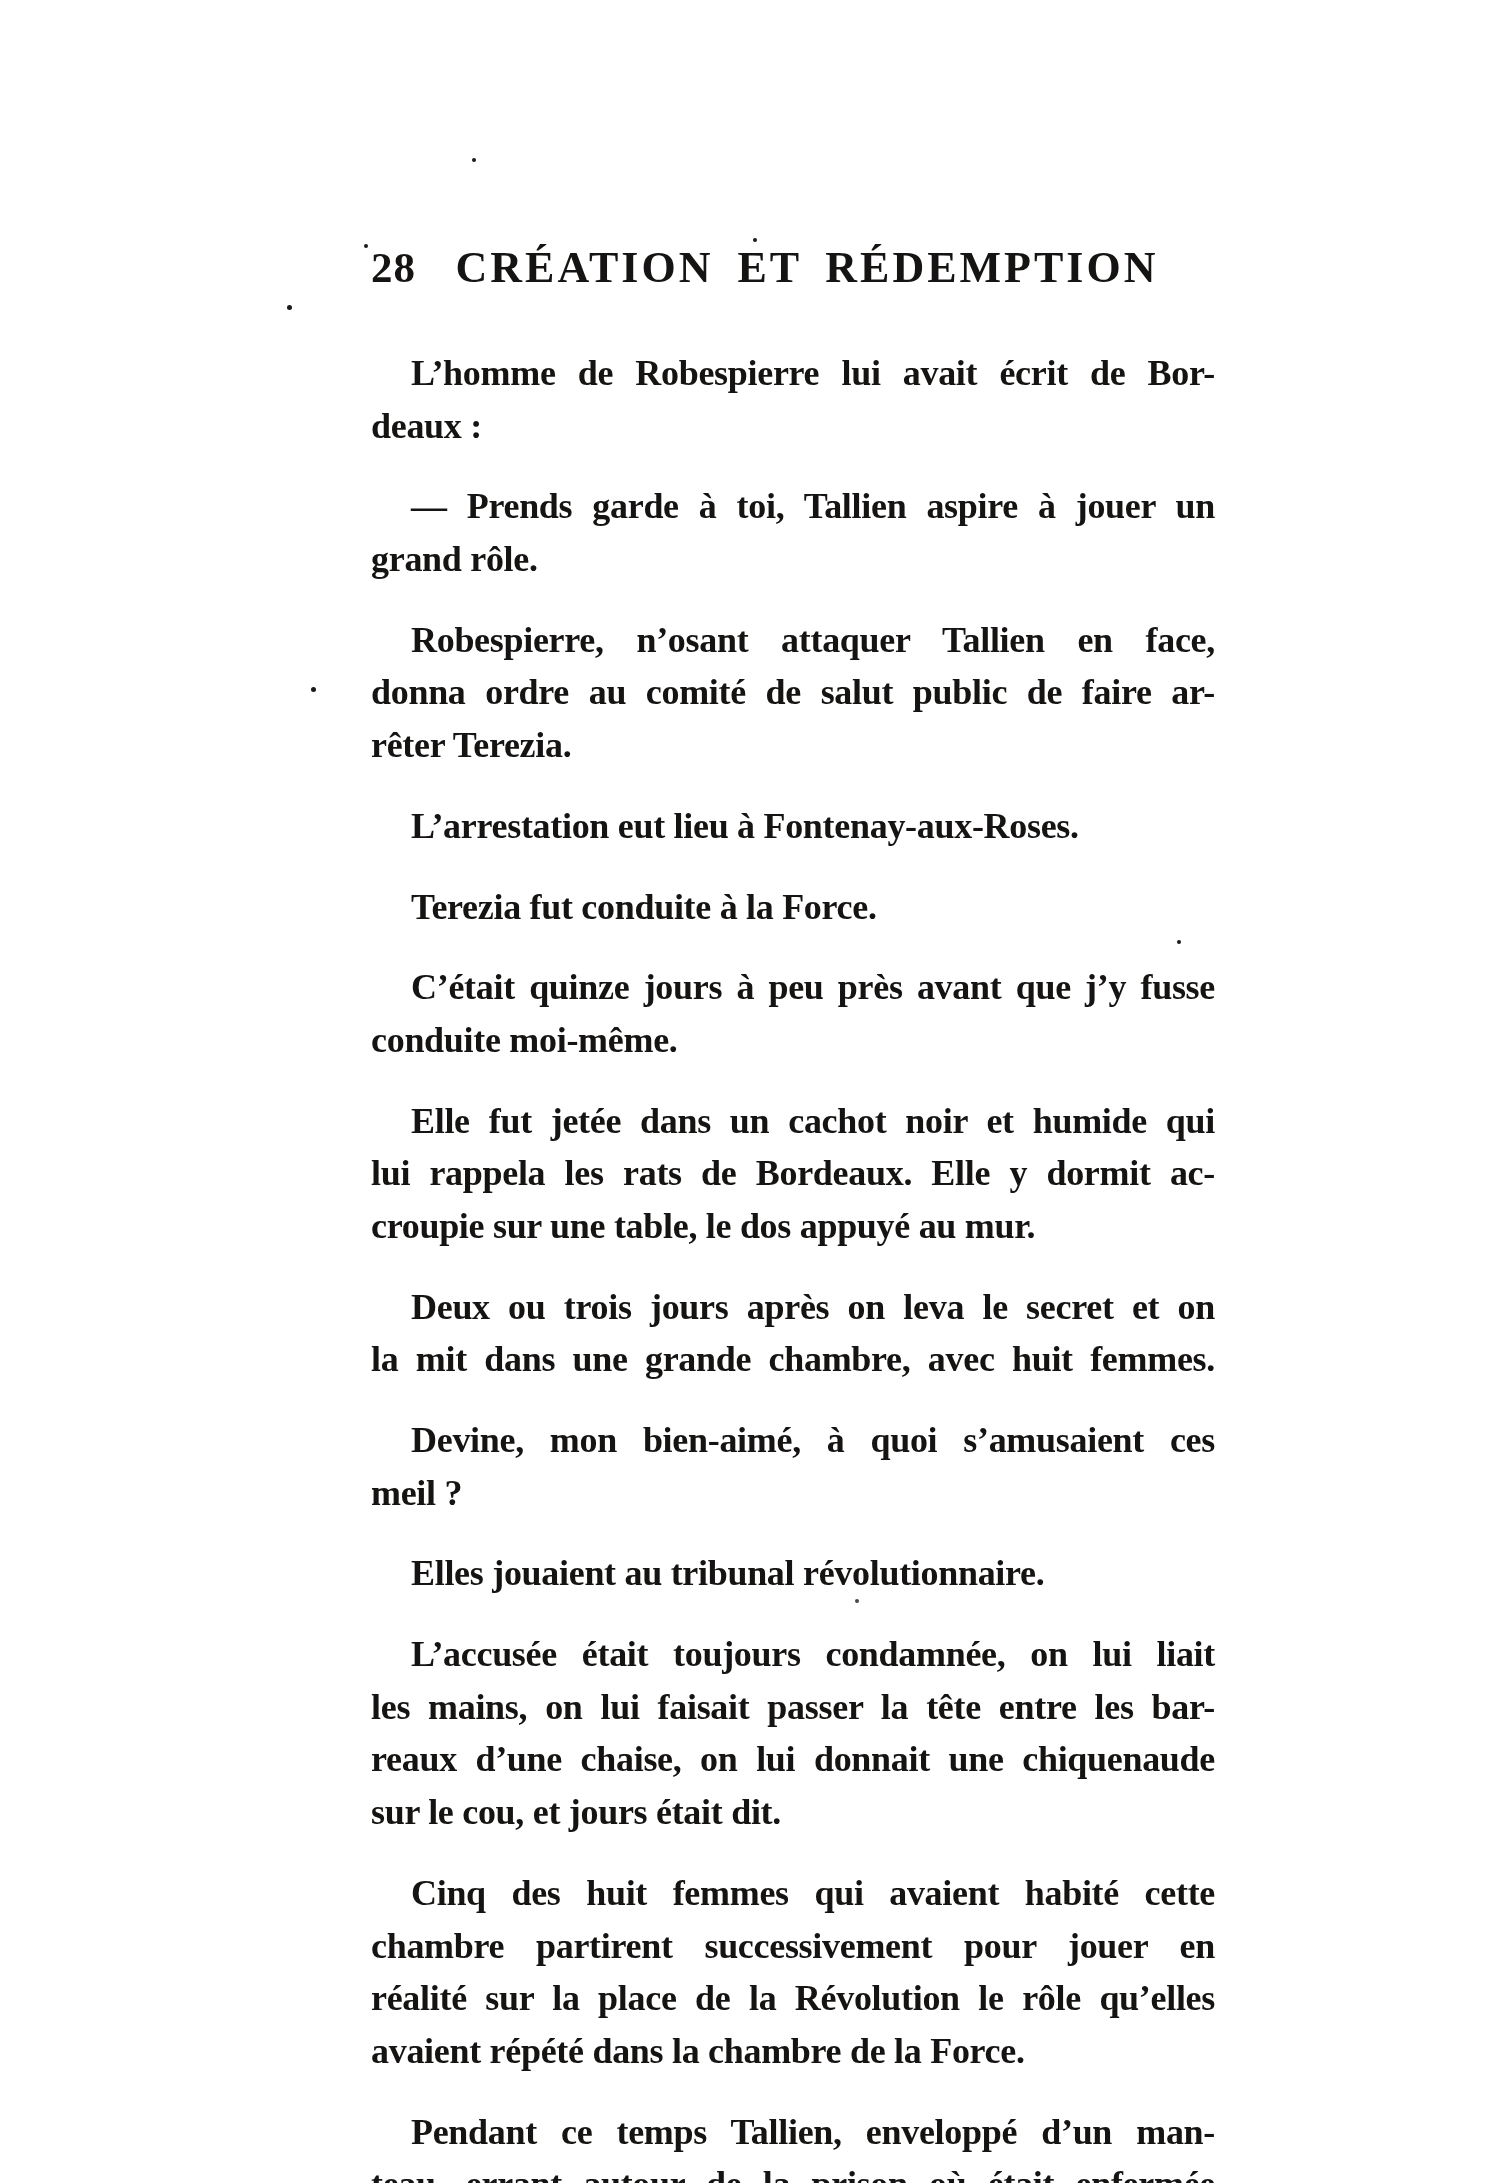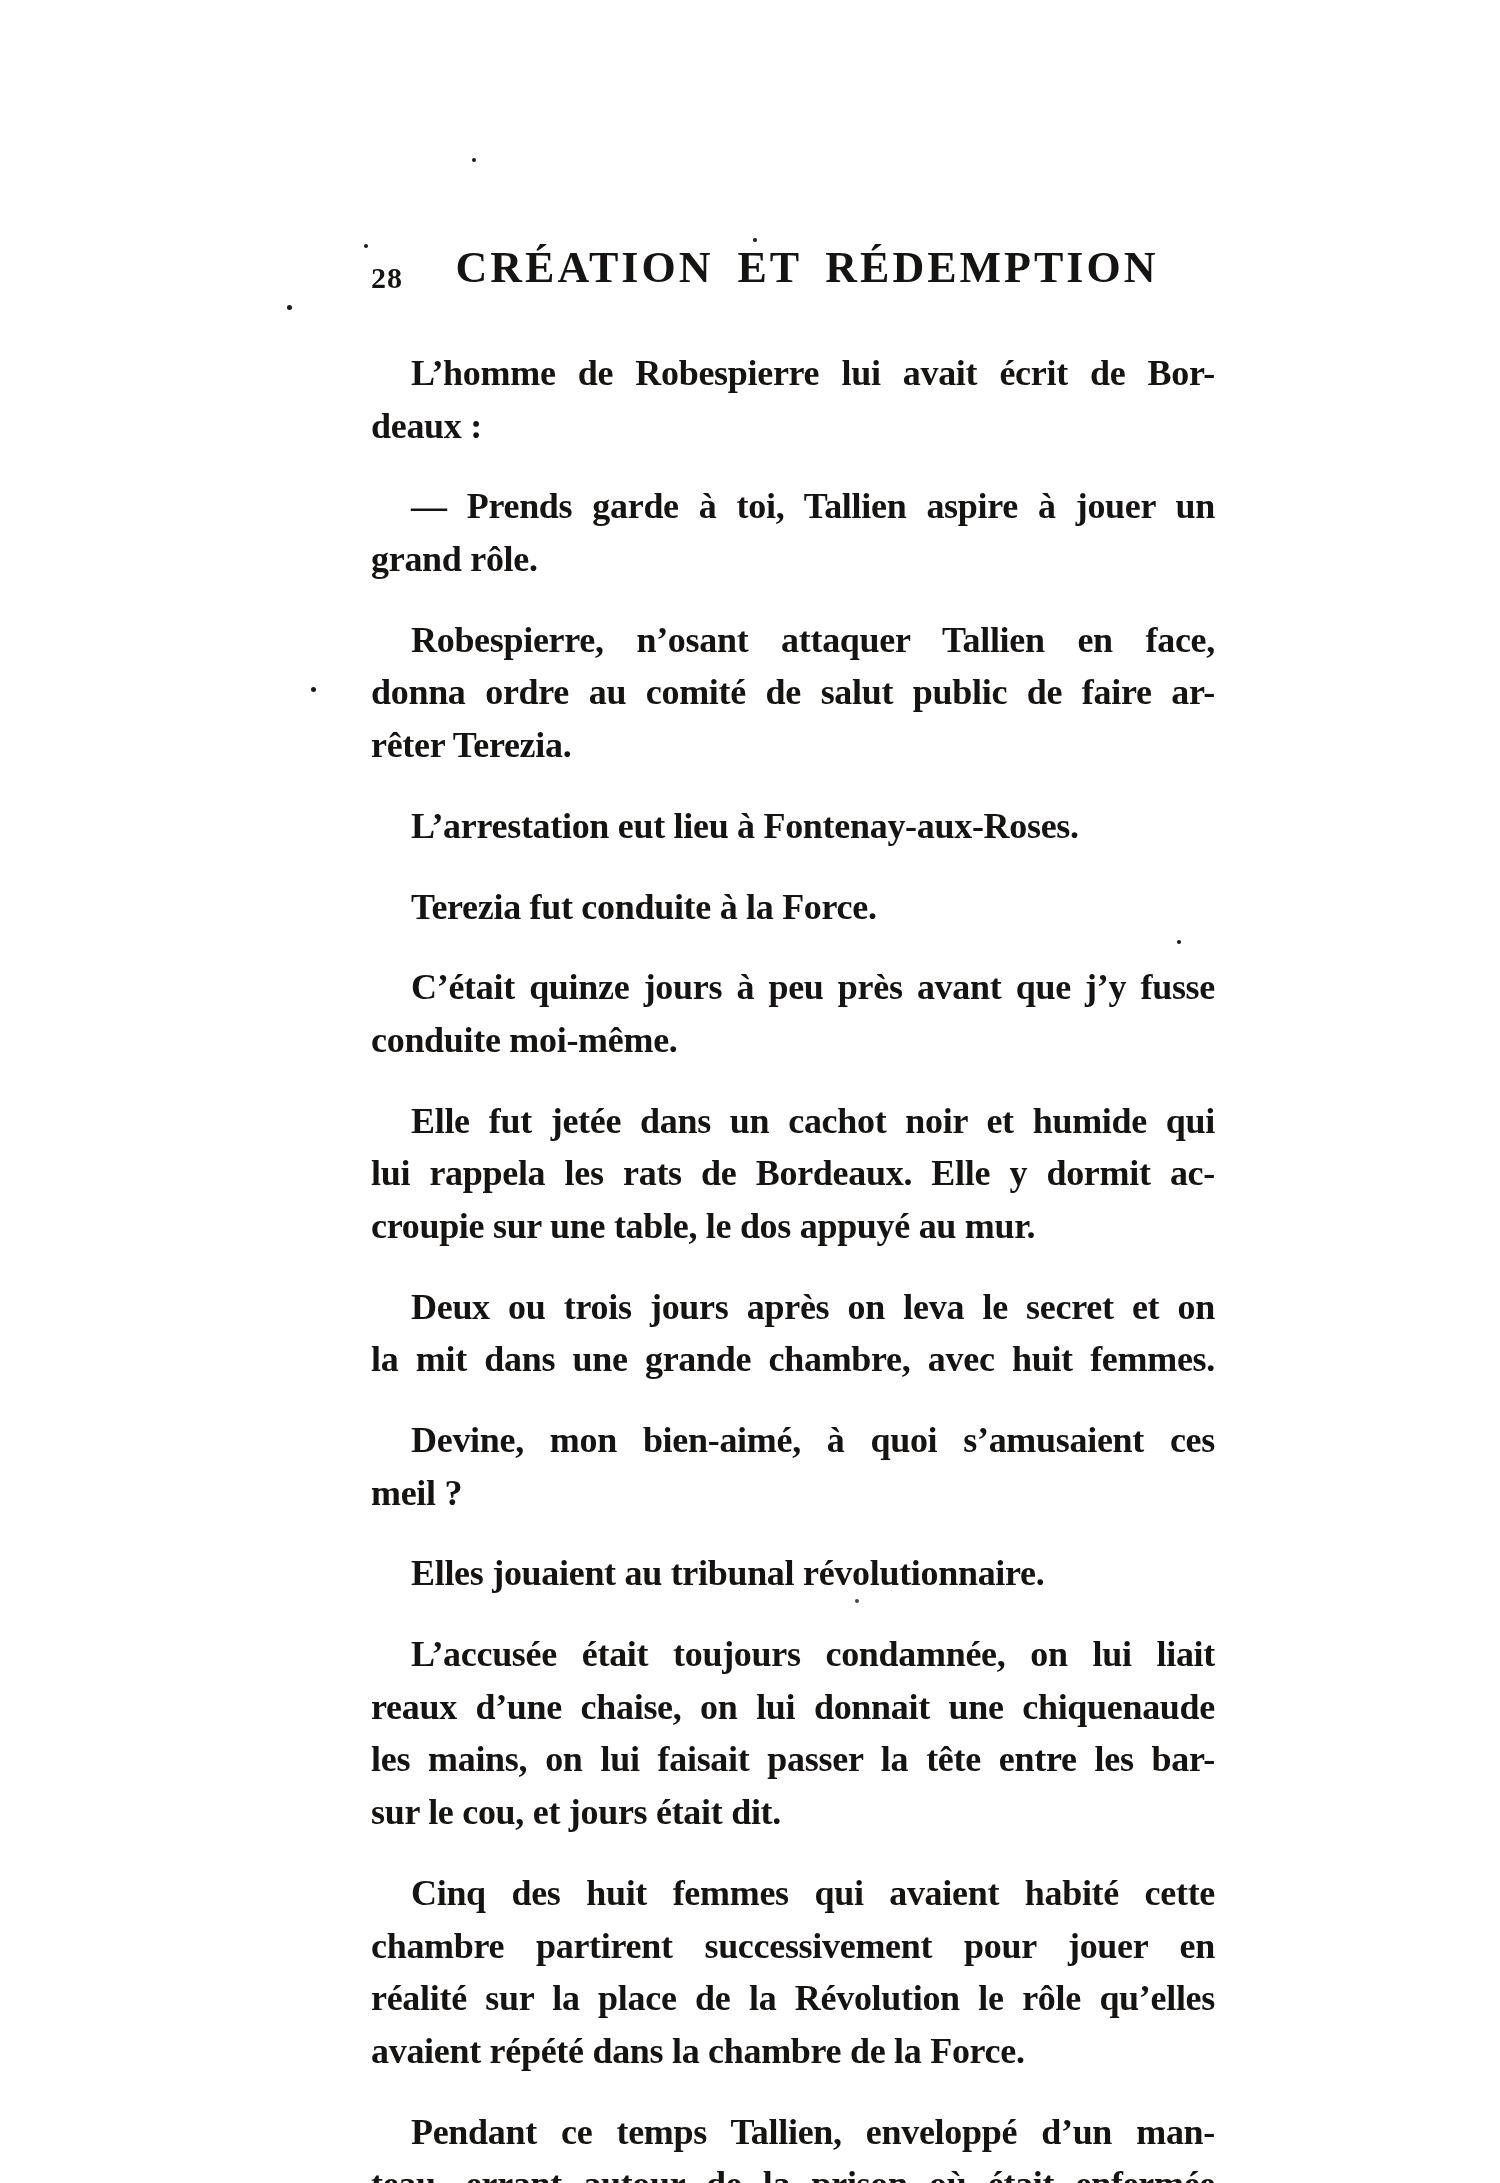--- a/index.html
+++ b/index.html
@@ -7,21 +7,21 @@
     position:relative;width:1500px;height:2183px;background:#ffffff;
     color:#161412;overflow:hidden;
     font-family:"Liberation Serif", serif;
   }
   .running-header{
     position:absolute;left:371px;top:251px;width:844px;height:40px;
     font-weight:700;line-height:34px;white-space:nowrap;
   }
   .pageno{
     position:absolute;left:0;top:0;
-    font-size:30px;letter-spacing:1px;margin-top:10px;
+    font-size:43px;letter-spacing:1px;
   }
   .header-title{
     position:absolute;left:0;right:0;top:0;text-align:center;
     font-size:44px;letter-spacing:3px;word-spacing:10px;
     transform:translateX(14px);
   }
   .text{
     position:absolute;left:371px;top:319px;width:844px;
     font-size:36px;font-weight:700;letter-spacing:-0.3px;
   }
@@ -54,22 +54,22 @@
     <div class="ln">conduite moi-même.</div>
     <div class="ln j in">Elle fut jetée dans un cachot noir et humide qui</div>
     <div class="ln j">lui rappela les rats de Bordeaux. Elle y dormit ac-</div>
     <div class="ln">croupie sur une table, le dos appuyé au mur.</div>
     <div class="ln j in">Deux ou trois jours après on leva le secret et on</div>
     <div class="ln j">la mit dans une grande chambre, avec huit femmes.</div>
     <div class="ln j in">Devine, mon bien-aimé, à quoi s’amusaient ces</div>
     <div class="ln">meil ?</div>
     <div class="ln in">Elles jouaient au tribunal révolutionnaire.</div>
     <div class="ln j in">L’accusée était toujours condamnée, on lui liait</div>
+    <div class="ln j">les mains, on lui faisait passer la tête entre les bar-</div>
     <div class="ln j">reaux d’une chaise, on lui donnait une chiquenaude</div>
-    <div class="ln j">les mains, on lui faisait passer la tête entre les bar-</div>
     <div class="ln">sur le cou, et jours était dit.</div>
     <div class="ln j in">Cinq des huit femmes qui avaient habité cette</div>
     <div class="ln j">chambre partirent successivement pour jouer en</div>
     <div class="ln j">réalité sur la place de la Révolution le rôle qu’elles</div>
     <div class="ln">avaient répété dans la chambre de la Force.</div>
     <div class="ln j in">Pendant ce temps Tallien, enveloppé d’un man-</div>
     <div class="ln j">teau, errant autour de la prison où était enfermée</div>
   </div>
 
   <div class="speck" style="left:472px;top:158px;width:4px;height:4px;"></div>

